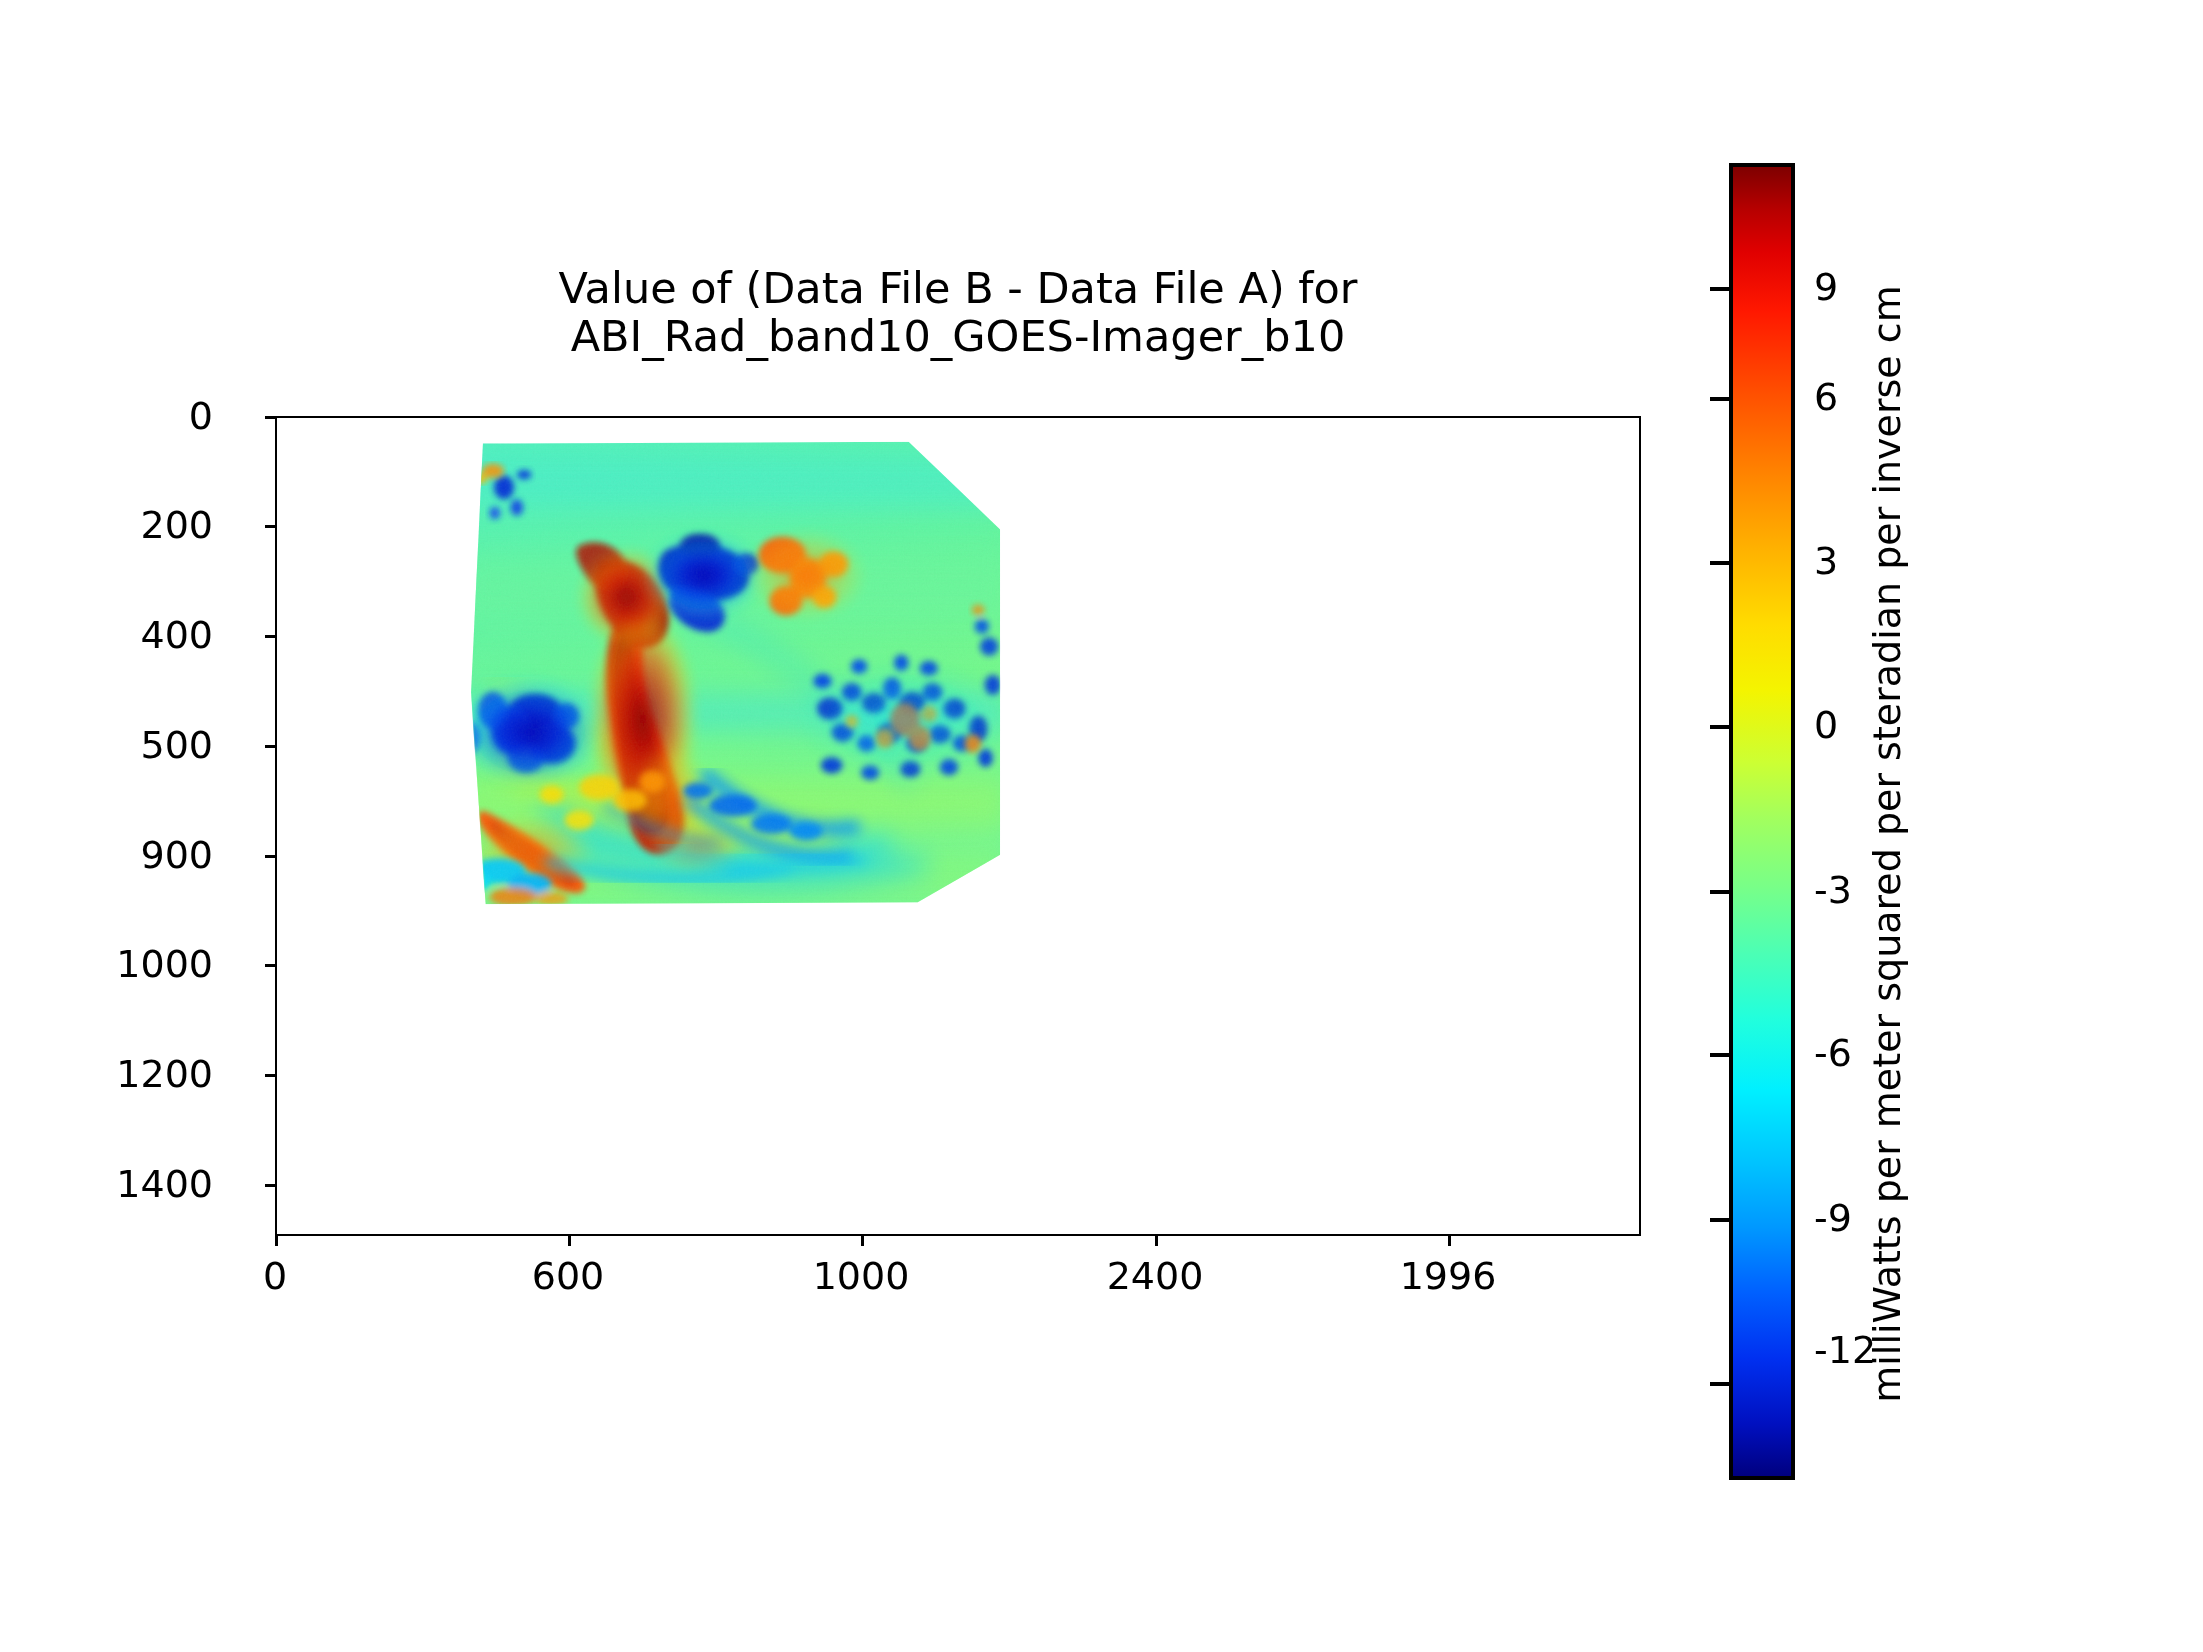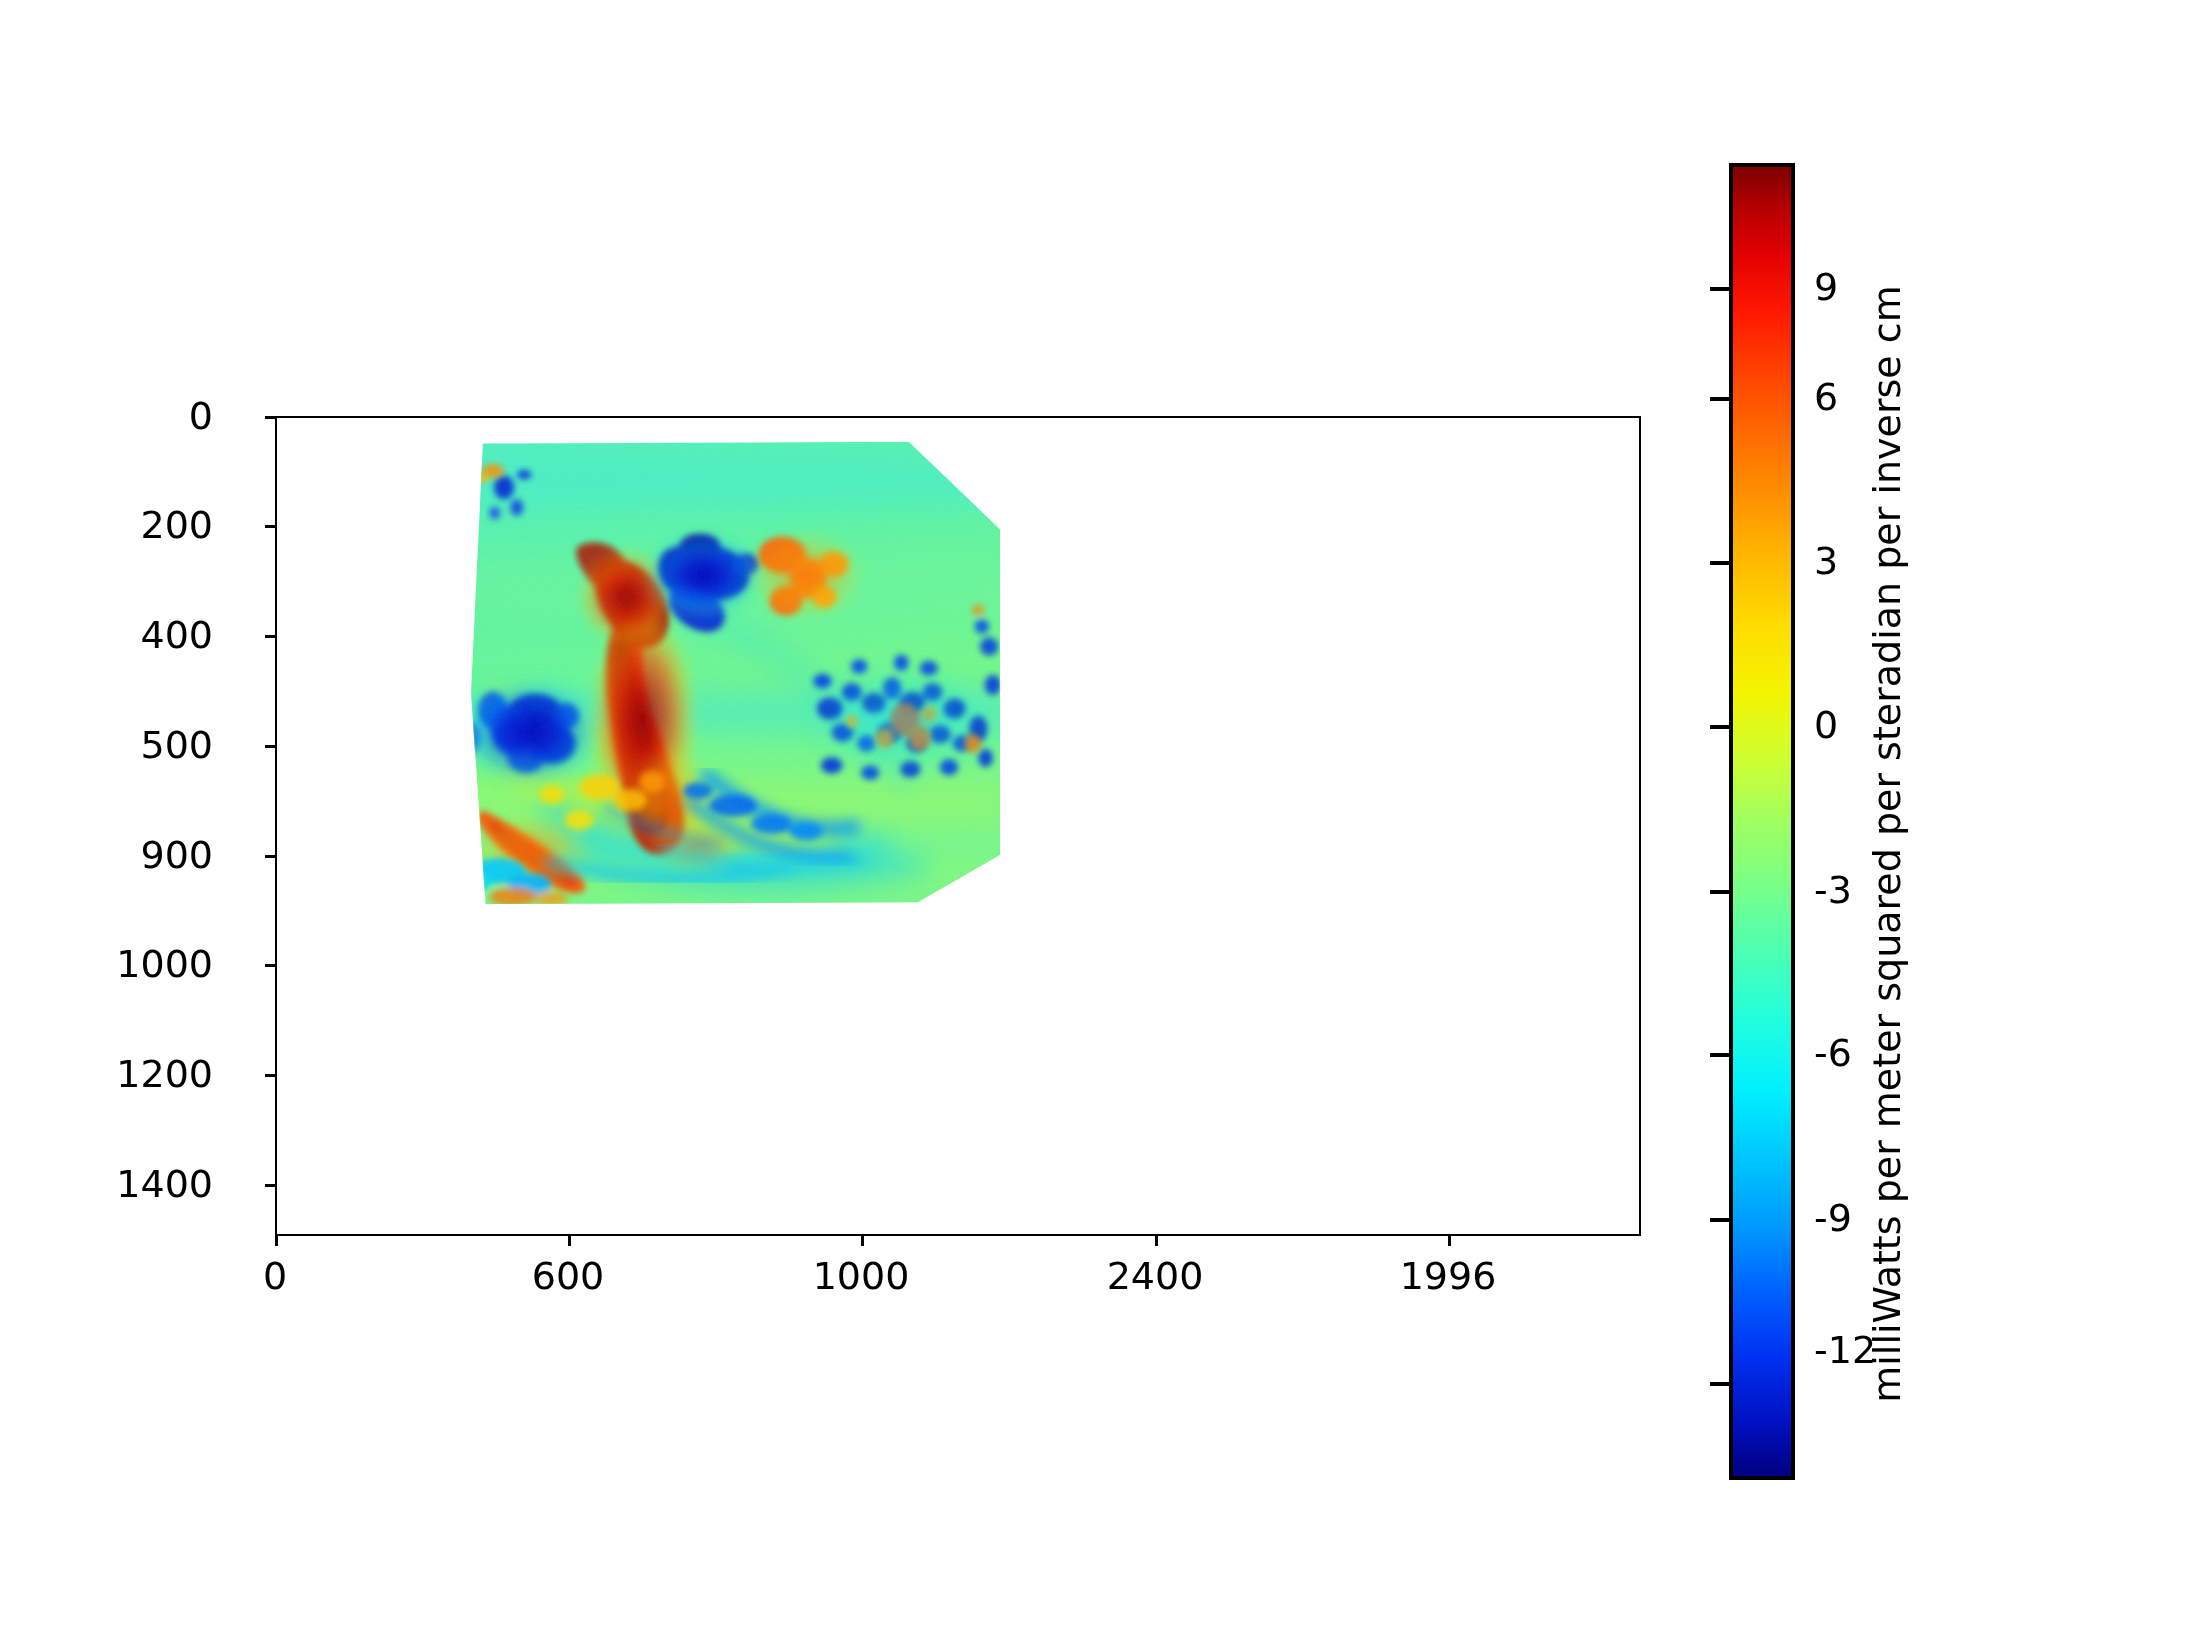--- a/index.html
+++ b/index.html
@@ -154,20 +154,24 @@
     white-space: nowrap;
     transform-origin: left center;
     transform: rotate(-90deg) translate(-50%, 0);
   }
 </style>
 </head>
 <body>
 
 <div id="figure">
 
+  <div id="title-block">
+    <span class="tline">Value of (Data File B - Data File A) for</span>
+    <span class="tline">ABI_Rad_band10_GOES-Imager_b10</span>
+  </div>
 
   <div id="axes">
     <div id="image-layer">
       <svg viewBox="0 0 1488 893" preserveAspectRatio="none" xmlns="http://www.w3.org/2000/svg">
         <defs>
 
           <clipPath id="swathClip">
             <polygon points="225,28 690,26 790,122 790,478 700,530 228,532 212,300"></polygon>
           </clipPath>
 

